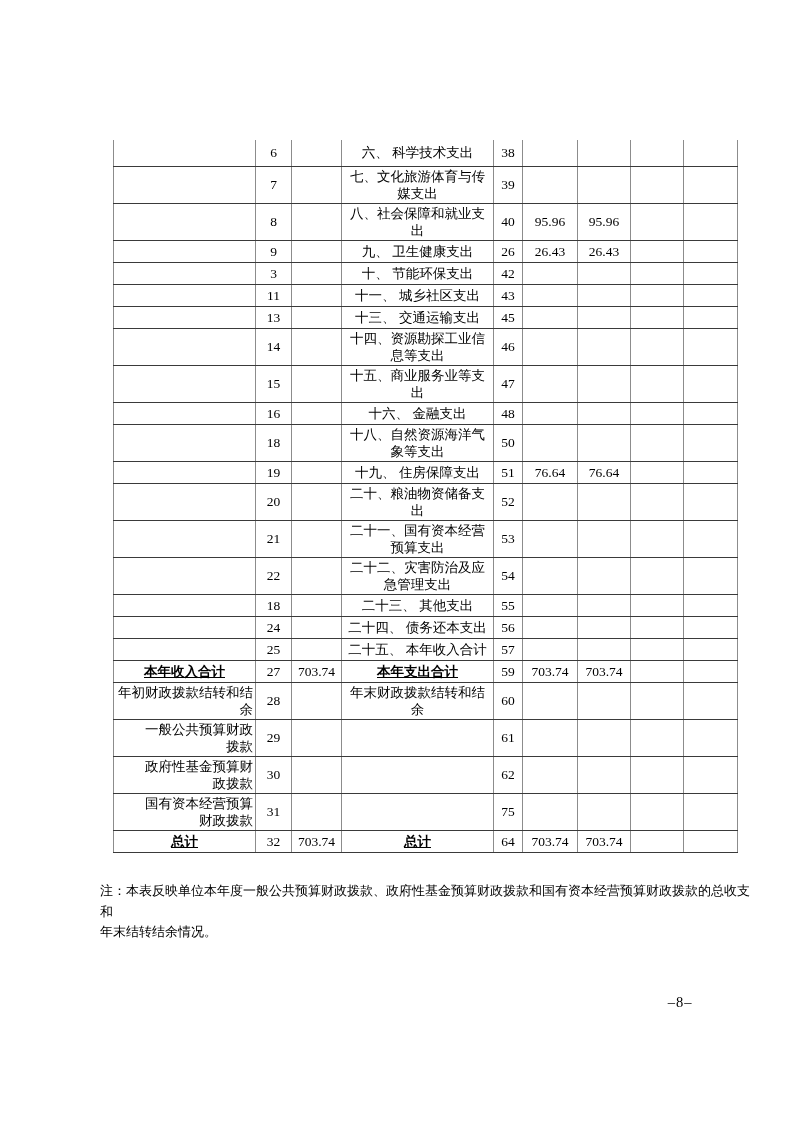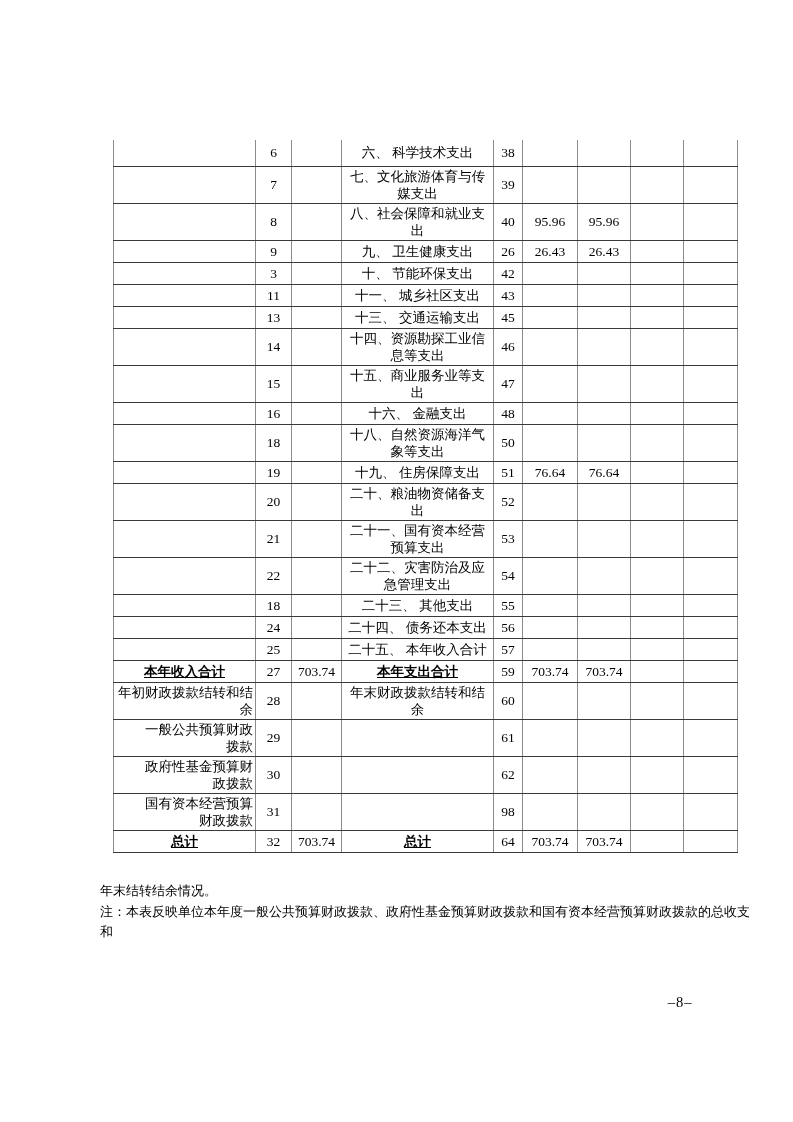--- a/index.html
+++ b/index.html
@@ -306,40 +306,40 @@
           <td class="c5"></td>
           <td class="c6"></td>
           <td class="c7"></td>
           <td class="c8"></td>
         </tr>
         <tr class="d indent">
           <td class="c0">国有资本经营预算财政拨款</td>
           <td class="c1">31</td>
           <td class="c2"></td>
           <td class="c3"></td>
-          <td class="c4">98</td>
+          <td class="c4">75</td>
           <td class="c5"></td>
           <td class="c6"></td>
           <td class="c7"></td>
           <td class="c8"></td>
         </tr>
         <tr class="s bold">
           <td class="c0">总计</td>
           <td class="c1">32</td>
           <td class="c2">703.74</td>
           <td class="c3">总计</td>
           <td class="c4">64</td>
           <td class="c5">703.74</td>
           <td class="c6">703.74</td>
           <td class="c7"></td>
           <td class="c8"></td>
         </tr>
       </tbody>
   </table>
 
   <div class="note">
+    <div>注：本表反映单位本年度一般公共预算财政拨款、政府性基金预算财政拨款和国有资本经营预算财政拨款的总收支和</div>
     <div>年末结转结余情况。</div>
-    <div>注：本表反映单位本年度一般公共预算财政拨款、政府性基金预算财政拨款和国有资本经营预算财政拨款的总收支和</div>
   </div>
 
   <div class="pagenum">–8–</div>
 
 </div>
 
 </body></html>

